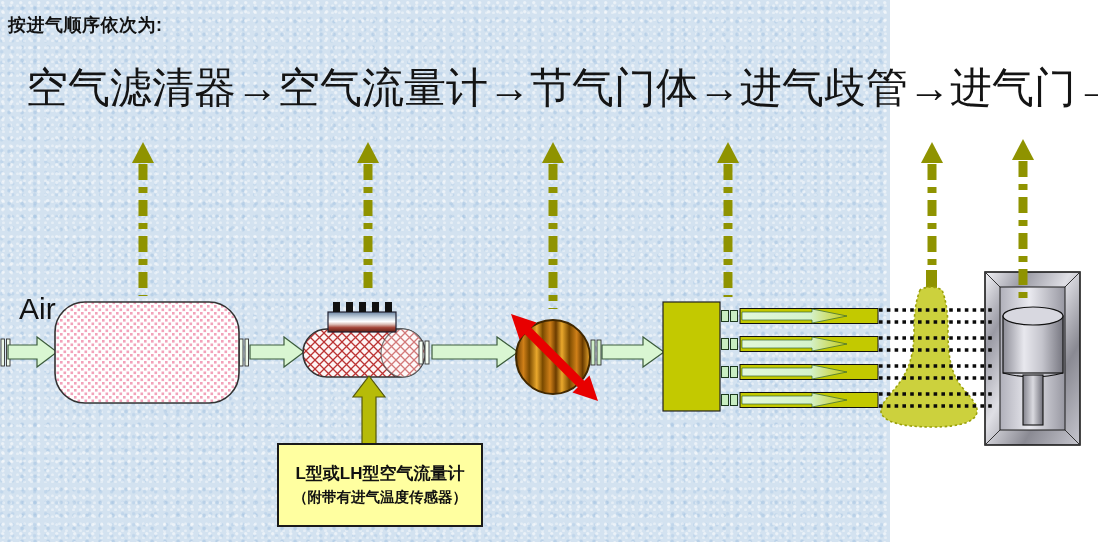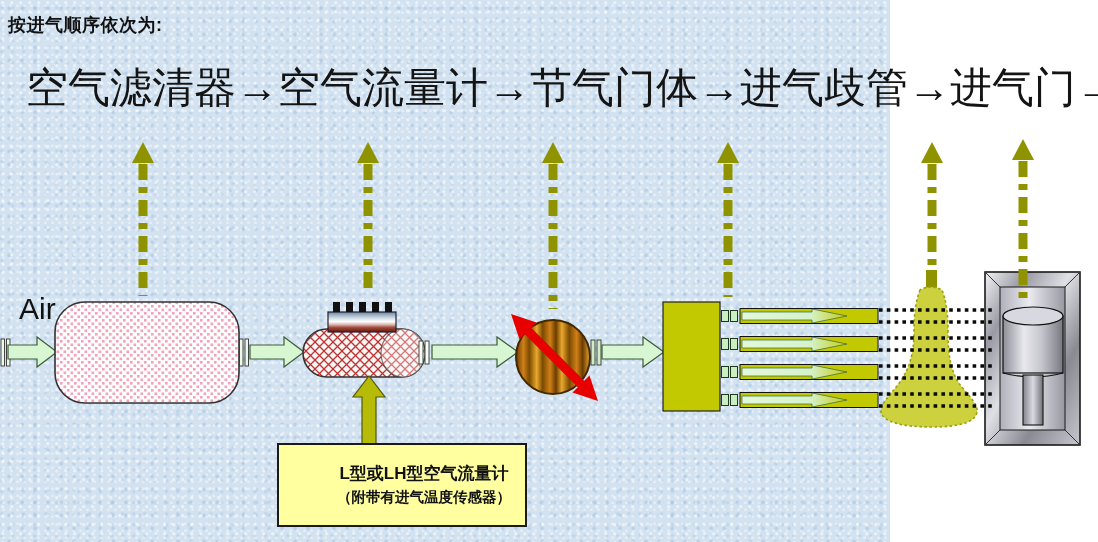--- a/index.html
+++ b/index.html
@@ -18,21 +18,21 @@
   .abs{position:absolute;}
   #intro{left:8px;top:13px;font-size:18px;font-weight:700;letter-spacing:.5px;}
   #title{left:26px;top:60px;font-size:42px;font-weight:400;white-space:nowrap;
          font-family:"Liberation Serif","DejaVu Serif",serif;color:#141414;}
   #subtitle{left:44px;top:130px;font-size:23px;}
   #airlabel{left:6px;top:292px;font-size:30px;margin-left:13px;}
   #callout{
     left:277px;top:443px;width:202px;height:80px;
     background:#ffffa0;border:2px solid #1a1a1a;
     display:flex;flex-direction:column;align-items:center;justify-content:center;
-    text-align:center;line-height:1.45;z-index:3;padding-left:44px;
+    text-align:center;line-height:1.45;z-index:3;
   }
   #callout .l1{font-size:17px;font-weight:700;}
   #callout .l2{font-size:14.5px;font-weight:700;}
   #diagram{left:0;top:0;z-index:1;}
   .txt{z-index:2;}
 </style>
 </head>
 <body>
 
 <div id="stage">

